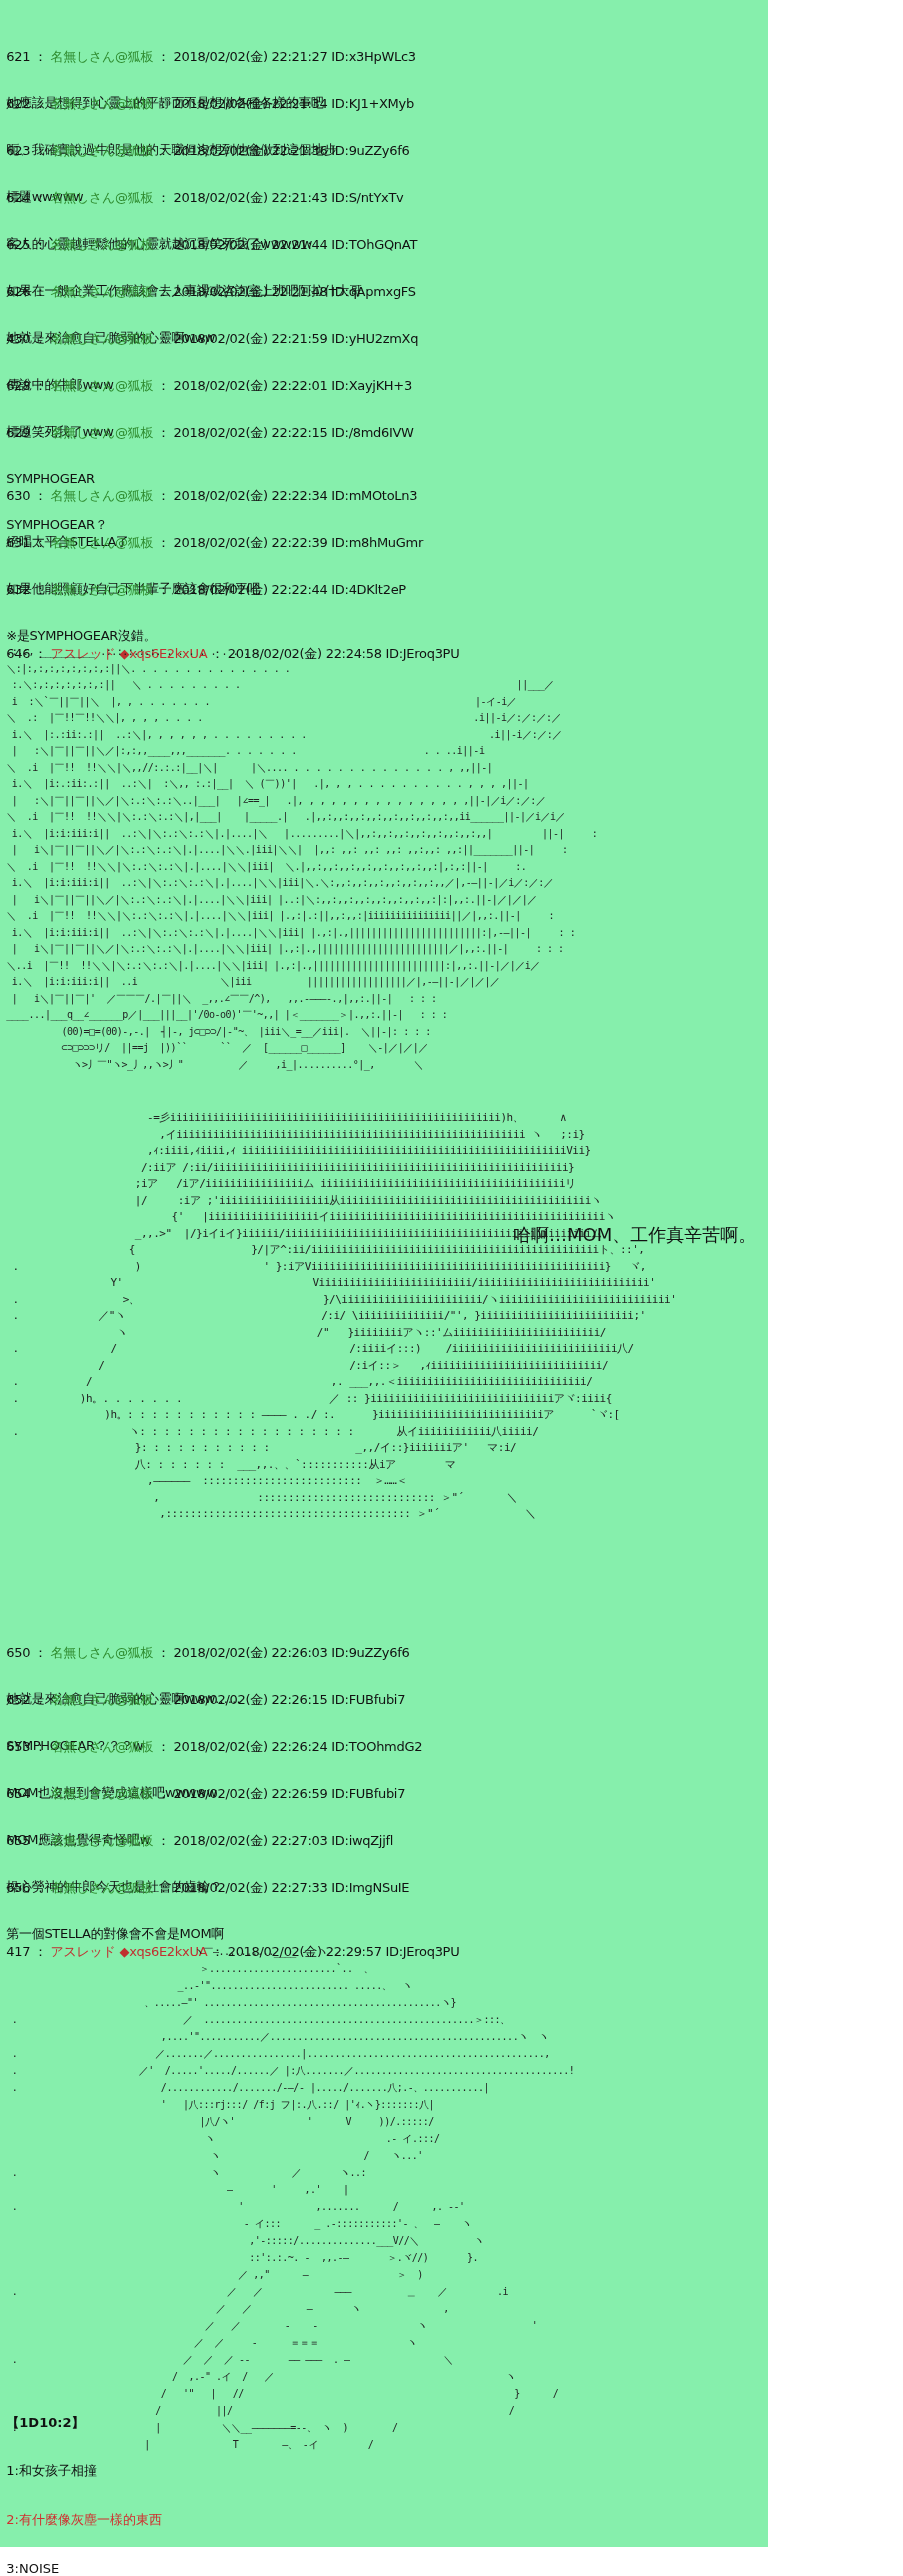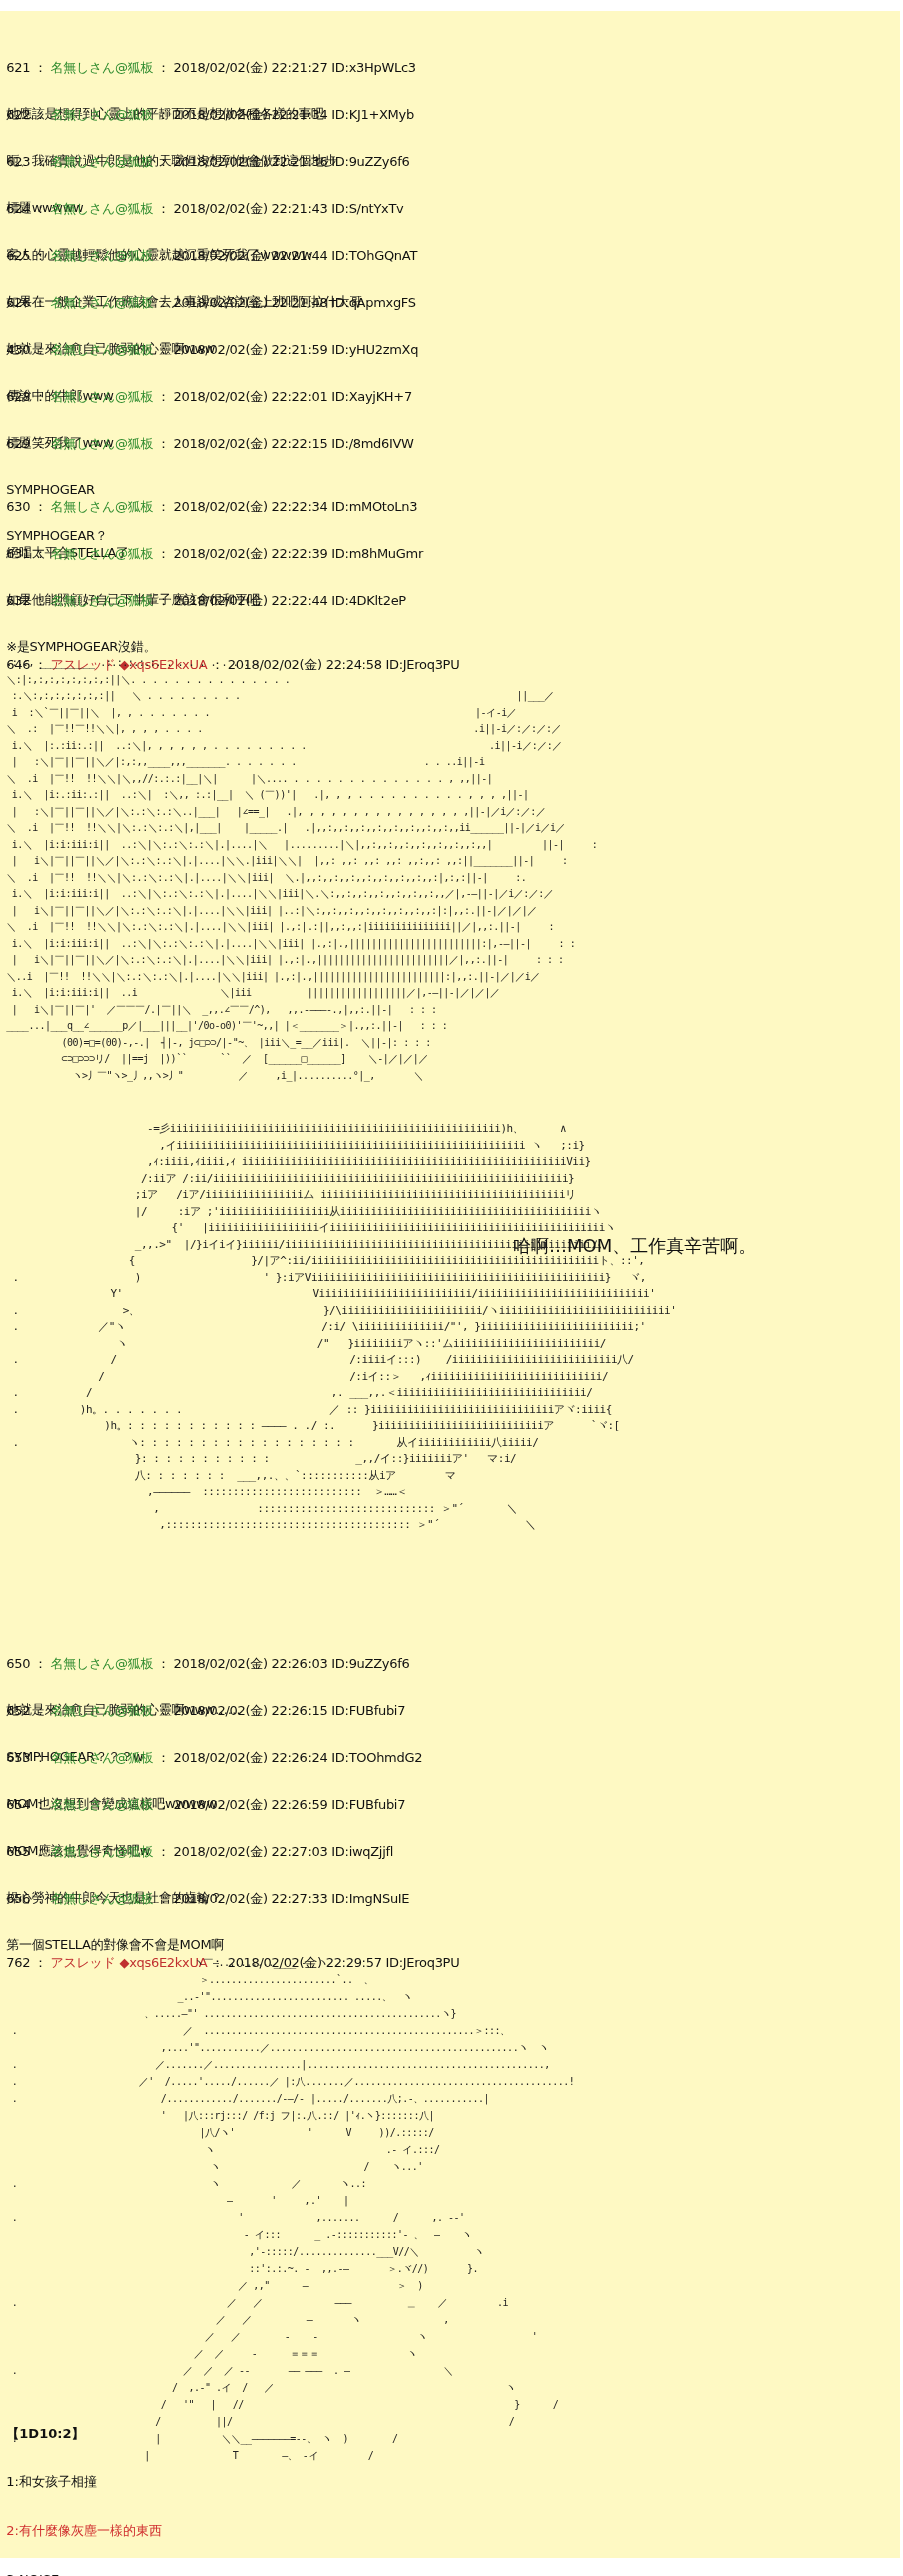--- a/index.html
+++ b/index.html
@@ -3,22 +3,22 @@
 <meta charset="utf-8">
 <style>
   html, body { margin: 0; padding: 0; }
   body {
     width: 904px; height: 2576px; background: #ffffff;
     position: relative; overflow: hidden;
     font-family: "DejaVu Sans", "Liberation Sans", sans-serif;
     color: #111111;
   }
   #page {
-    position: absolute; left: 0; top: 11px; width: 900px; height: 2547px;
-    background: #fef9c3;
+    position: absolute; left: 0; top: 0; width: 768px; height: 2547px;
+    background: #86efac;
   }
   .post { position: absolute; left: 6.3px; font-size: 13px; line-height: 15.4px; white-space: pre; letter-spacing: -0.3px; }
   .hdr { display: block; }
   .num { color: #111; }
   .name-green { color: #2e8b2e; }
   .name-red { color: #c03030; }
   .trip { color: #c03030; }
   .meta { color: #111; }
   .body-line { display: block; }
   .aa {
@@ -69,21 +69,21 @@
     <span class="hdr"><span class="num">626</span><span> ： </span><span class="name-green">名無しさん@狐板</span><span> ： </span><span class="meta">2018/02/02(金) 22:21:48</span> <span class="meta">ID:qApmxgFS</span></span>
     <span class="body-line">她就是來治愈自己脆弱的心靈啊www</span>
   </div>
 
   <div class="post" style="top:300px">
     <span class="hdr"><span class="num">430</span><span> ： </span><span class="name-green">名無しさん@狐板</span><span> ： </span><span class="meta">2018/02/02(金) 22:21:59</span> <span class="meta">ID:yHU2zmXq</span></span>
     <span class="body-line">傳說中的牛郎www</span>
   </div>
 
   <div class="post" style="top:347px">
-    <span class="hdr"><span class="num">628</span><span> ： </span><span class="name-green">名無しさん@狐板</span><span> ： </span><span class="meta">2018/02/02(金) 22:22:01</span> <span class="meta">ID:XayjKH+7</span></span>
+    <span class="hdr"><span class="num">628</span><span> ： </span><span class="name-green">名無しさん@狐板</span><span> ： </span><span class="meta">2018/02/02(金) 22:22:01</span> <span class="meta">ID:XayjKH+3</span></span>
     <span class="body-line">標題笑死我了www</span>
   </div>
 
   <div class="post" style="top:394px">
     <span class="hdr"><span class="num">629</span><span> ： </span><span class="name-green">名無しさん@狐板</span><span> ： </span><span class="meta">2018/02/02(金) 22:22:15</span> <span class="meta">ID:/8md6IVW</span></span>
     <span class="body-line">SYMPHOGEAR</span>
     <span class="body-line">SYMPHOGEAR？</span>
   </div>
 
   <div class="post" style="top:457px">
@@ -185,21 +185,21 @@
     <span class="hdr"><span class="num">655</span><span> ： </span><span class="name-green">名無しさん@狐板</span><span> ： </span><span class="meta">2018/02/02(金) 22:27:03</span> <span class="meta">ID:iwqZjjfl</span></span>
     <span class="body-line">操心勞神的牛郎今天也是社會的齒輪？</span>
   </div>
 
   <div class="post" style="top:1849px">
     <span class="hdr"><span class="num">656</span><span> ： </span><span class="name-green">名無しさん@狐板</span><span> ： </span><span class="meta">2018/02/02(金) 22:27:33</span> <span class="meta">ID:ImgNSuIE</span></span>
     <span class="body-line">第一個STELLA的對像會不會是MOM啊</span>
   </div>
 
   <div class="post" style="top:1913px">
-    <span class="hdr"><span class="num">762</span><span> ： </span><span class="name-red">アスレッド</span> <span class="trip">◆xqs6E2kxUA</span><span> ： </span><span class="meta">2018/02/02(金) 22:29:57</span> <span class="meta">ID:JEroq3PU</span></span>
+    <span class="hdr"><span class="num">417</span><span> ： </span><span class="name-red">アスレッド</span> <span class="trip">◆xqs6E2kxUA</span><span> ： </span><span class="meta">2018/02/02(金) 22:29:57</span> <span class="meta">ID:JEroq3PU</span></span>
   </div>
 
   <pre class="aa aa3">                                  ヽ￣―..........____ -  ヽ
                                    ＞.......................`..  、
                                _..-'"......................... .....、  ヽ
                          、.....―"' ...........................................ヽ}
  .                              ／  .................................................＞:::、
                             ,....'"...........／.............................................ヽ  ヽ
  .                         ／.......／................|...........................................,
  .                      ／'  /.....'...../......／ |:八.......／.......................................!

